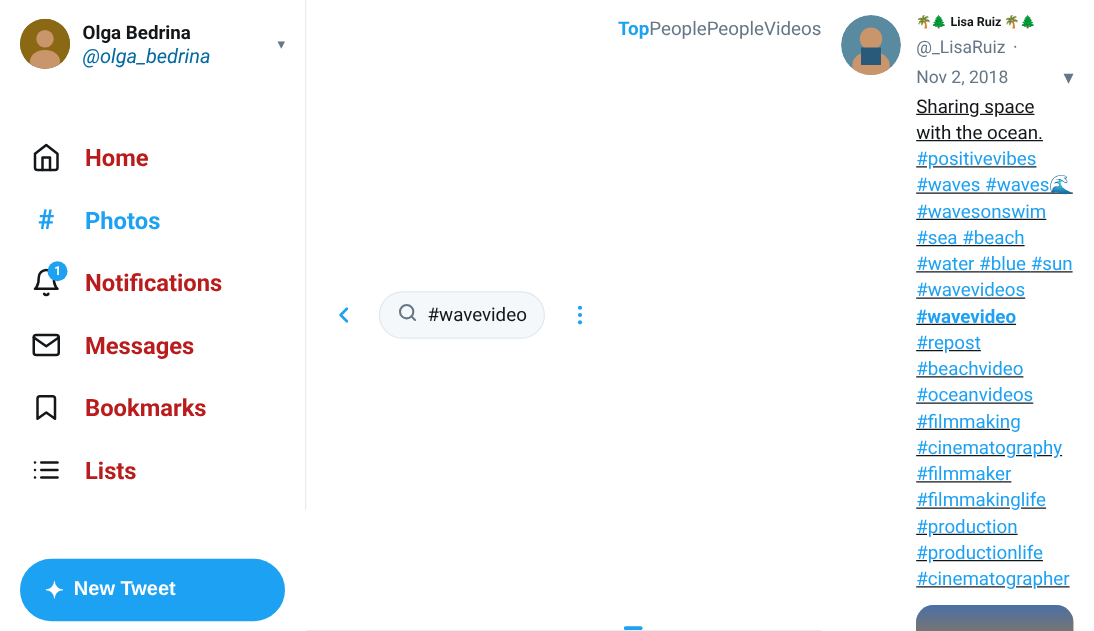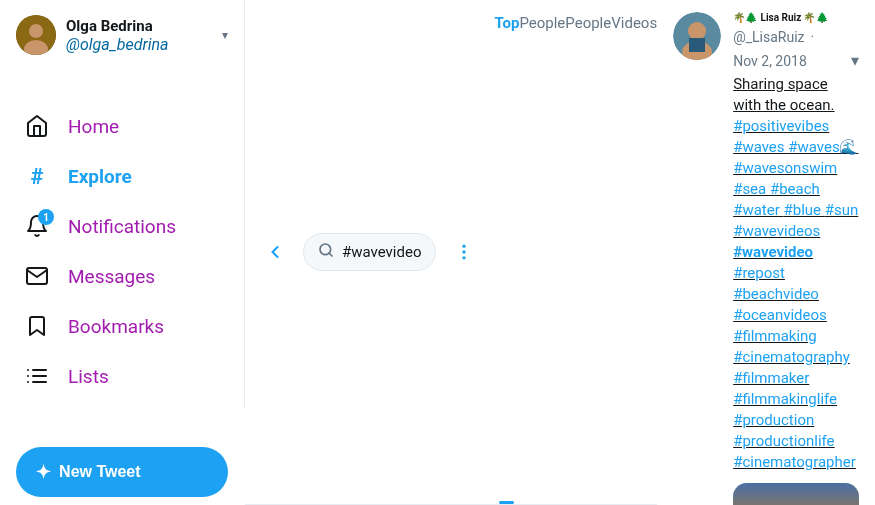--- a/index.html
+++ b/index.html
@@ -104,22 +104,22 @@
       font-size: 22px;
       color: #14171a;
     }
 
     .nav-item.active .nav-icon {
       color: #1da1f2;
     }
 
     .nav-label {
       font-size: 19px;
-      color: #a21caf;
-      font-weight: 400;
+      color: #b91c1c;
+      font-weight: 700;
     }
 
     .notification-badge {
       position: absolute;
       top: 8px;
       left: 30px;
       background: #1da1f2;
       color: white;
       border-radius: 50%;
       width: 16px;
@@ -416,21 +416,21 @@
         <svg width="24" height="24" viewBox="0 0 24 24" fill="none" stroke="#14171a" stroke-width="2" stroke-linecap="round" stroke-linejoin="round">
           <path d="M3 9l9-7 9 7v11a2 2 0 0 1-2 2H5a2 2 0 0 1-2-2z"></path>
           <polyline points="9 22 9 12 15 12 15 22"></polyline>
         </svg>
       </span>
       <span class="nav-label">Home</span>
     </div>
 
     <div class="nav-item active">
       <span class="nav-icon" style="color:#1da1f2; font-size:22px; font-weight:700;">#</span>
-      <span class="nav-label" style="color:#1da1f2; font-weight:700;">Explore</span>
+      <span class="nav-label" style="color:#1da1f2; font-weight:700;">Photos</span>
     </div>
 
     <div class="nav-item" style="position:relative;">
       <span class="nav-icon">
         <svg width="24" height="24" viewBox="0 0 24 24" fill="none" stroke="#14171a" stroke-width="2" stroke-linecap="round" stroke-linejoin="round">
           <path d="M18 8A6 6 0 0 0 6 8c0 7-3 9-3 9h18s-3-2-3-9"></path>
           <path d="M13.73 21a2 2 0 0 1-3.46 0"></path>
         </svg>
       </span>
       <span class="notification-badge">1</span>

